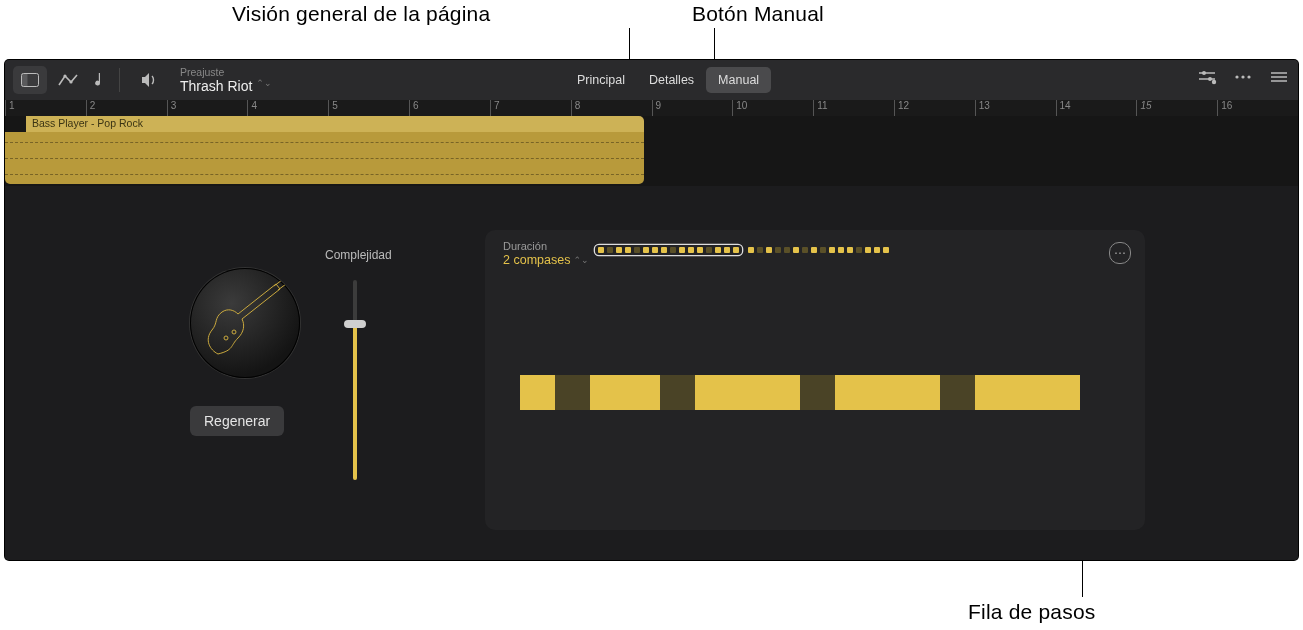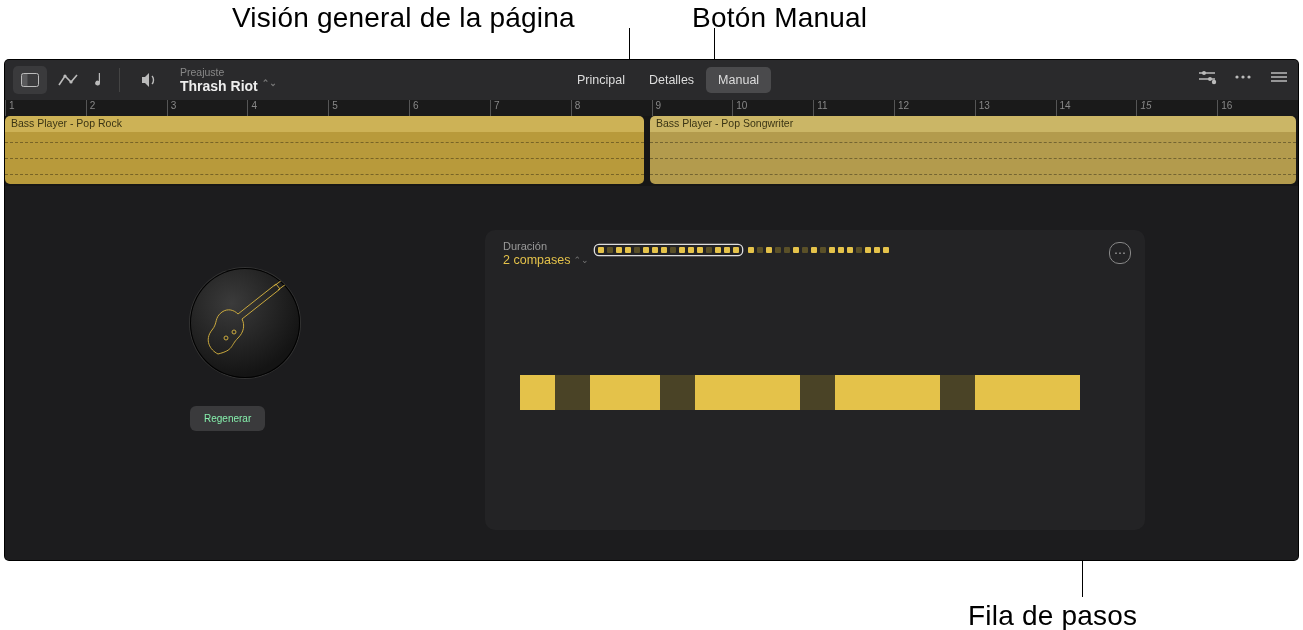--- a/index.html
+++ b/index.html
@@ -1,53 +1,53 @@
 <!DOCTYPE html>
 <html><head>
 <meta charset="utf-8">
 <style>
   html,body{margin:0;padding:0;background:#fff;font-family:-apple-system,Helvetica,Arial,sans-serif;font-size:13px;color:#ccc;}
   .stage{position:relative;width:1303px;height:630px;}
   
-  .callout-label{position:absolute;font-size:28px;color:#000;letter-spacing:.2px;}
+  .callout-label{position:absolute;font-size:21px;color:#000;letter-spacing:.2px;}
   .callout-line{position:absolute;background:#000;}
   
   .editor{position:absolute;left:5px;top:60px;width:1293px;height:500px;background:#1c1c1e;border-radius:4px;overflow:hidden;box-shadow:0 0 0 1px #000;}
   
   .toolbar{position:absolute;left:0;top:0;right:0;height:40px;background:#2a2a2c;display:flex;align-items:center;}
   .tb-btn{height:28px;border-radius:5px;background:#3a3a3c;margin-left:6px;display:flex;align-items:center;justify-content:center;color:#ccc;}
   .tb-btn.first{margin-left:8px;}
   .seg{display:flex;margin-left:auto;margin-right:auto;}
   .seg-btn{padding:0 12px;height:26px;line-height:26px;font-size:12.5px;color:#ddd;border-radius:5px;cursor:pointer;}
   .seg-btn.active{background:#4a4a4c;}
   .preset-block{margin-left:18px;display:flex;flex-direction:column;justify-content:center;}
   .preset-lbl{font-size:10.5px;color:#888;}
-  .preset-val{font-size:14px;color:#eee;display:flex;align-items:flex-start;gap:4px;font-weight:bold;}
+  .preset-val{font-size:14px;color:#eee;display:flex;align-items:flex-start;gap:4px;}
   .chev{font-size:9px;color:#777;}
   .right-tools{position:absolute;right:8px;top:6px;display:flex;gap:14px;align-items:center;}
   .ico{width:22px;height:22px;display:flex;align-items:center;justify-content:center;color:#bbb;}
   
   .ruler{position:absolute;left:0;top:40px;right:0;height:16px;background:#1a1a1a;border-bottom:1px solid #000;}
   .ruler .tick{position:absolute;top:0;height:16px;border-left:1px solid #555;font-size:10px;color:#888;padding-left:3px;}
   .regions{position:absolute;left:0;top:56px;right:0;height:70px;background:#161616;}
   .region{position:absolute;top:0;height:68px;border-radius:5px;overflow:hidden;}
   .reg-head{height:15px;font-size:10.5px;padding:1px 6px;color:#3a3414;}
   .reg-body{position:absolute;left:0;right:0;top:16px;bottom:0;}
-  .reg-a .reg-head{background:#cdb256;}
+  .reg-a .reg-head{background:#cdb256;margin-left:21px;}
   .reg-a .reg-body{background:#b89a3b;}
   .reg-b .reg-head{background:#cbb666;}
   .reg-b .reg-body{background:#b39b4d;}
   .wave-dash{position:absolute;left:0;right:0;height:1px;border-top:1px dashed rgba(0,0,0,.35);}
   
   .panel{position:absolute;left:0;right:0;top:130px;bottom:0;background:#1c1c1e;}
   .left-col{position:absolute;left:185px;top:60px;width:290px;}
   .bp-lbl{font-size:13px;color:#bdbdbd;}
   .bp-style{font-size:15px;color:#e4c24a;margin-top:1px;}
   .avatar{width:110px;height:110px;border-radius:55px;background:radial-gradient(circle at 38% 32%,#3b3b3b,#141414 72%);margin-top:18px;position:relative;overflow:hidden;box-shadow:inset 0 0 0 1px #000,0 0 0 1px #333;}
-  .regen{margin-top:28px;background:#3a3a3c;border:none;color:#86efac;font-size:10px;padding:7px 14px;border-radius:6px;cursor:pointer;}
+  .regen{margin-top:28px;background:#3a3a3c;border:none;color:#e5e5e5;font-size:14px;padding:7px 14px;border-radius:6px;cursor:pointer;}
   .slider-col{position:absolute;top:58px;width:60px;text-align:center;}
   .slider-col.c1{left:320px;}
   .slider-col.c2{left:402px;}
   .slider-lbl{font-size:12px;color:#bbb;}
   .vslider{position:relative;margin:18px auto 0;width:4px;height:200px;background:#3c3c3c;border-radius:2px;}
   .vfill{position:absolute;left:0;right:0;bottom:0;background:#e4c24a;border-radius:2px;}
   .vthumb{position:absolute;left:-9px;width:22px;height:8px;border-radius:4px;background:#cfcfcf;}
   
   .step-panel{position:absolute;left:480px;top:40px;width:660px;height:300px;background:#232325;border-radius:10px;}
   .sp-top{position:absolute;left:18px;top:10px;}
@@ -178,47 +178,46 @@
 
     <div class="regions">
       <div class="region reg-a" style="left:0;width:639px;">
         <div class="reg-head">Bass Player - Pop Rock</div>
         <div class="reg-body">
           <div class="wave-dash" style="top:10px;"></div>
           <div class="wave-dash" style="top:26px;"></div>
           <div class="wave-dash" style="top:42px;"></div>
         </div>
       </div>
-      <div class="region reg-b" style="left:645px;width:646px;">
-        <div class="reg-head">Bass Player - Pop Songwriter</div>
-        <div class="reg-body">
-          <div class="wave-dash" style="top:10px;"></div>
-          <div class="wave-dash" style="top:26px;"></div>
-          <div class="wave-dash" style="top:42px;"></div>
-        </div>
-      </div>
     </div>
 
     <div class="panel">
 
       <div class="left-col">
         <div class="avatar">
           <svg class="bass-svg" width="96" height="96" viewBox="0 0 96 96">
             <g stroke="#caa93e" stroke-width="1" fill="none">
               <path d="M20 78c-8-4-14-14-6-24 6-7 2-12 10-18 6-4 12-2 16 2l38-30 4 5-38 30c3 6 2 13-4 19-8 8-4 12-20 16z"></path>
               <line x1="76" y1="10" x2="84" y2="4"></line>
               <line x1="80" y1="14" x2="88" y2="8"></line>
               <circle cx="28" cy="62" r="2"></circle>
               <circle cx="36" cy="56" r="2"></circle>
             </g>
           </svg>
         </div>
         <button class="regen">Regenerar</button>
       </div>
 
+      <div class="slider-col c1">
+        <div class="slider-lbl">Complejidad</div>
+        <div class="vslider">
+          <div class="vfill" id="cx-fill" style="height: 156px;"></div>
+          <div class="vthumb" id="cx-thumb" style="bottom: 152px;"></div>
+        </div>
+      </div>
 
       <div class="step-panel">
         <div class="sp-top">
           <div class="sp-lbl">Duración</div>
           <div class="sp-val">
               <span>2 compases</span>
               <span class="chev">⌃⌄</span>
             </div>
         </div>
         <div class="sp-more">⋯</div>

